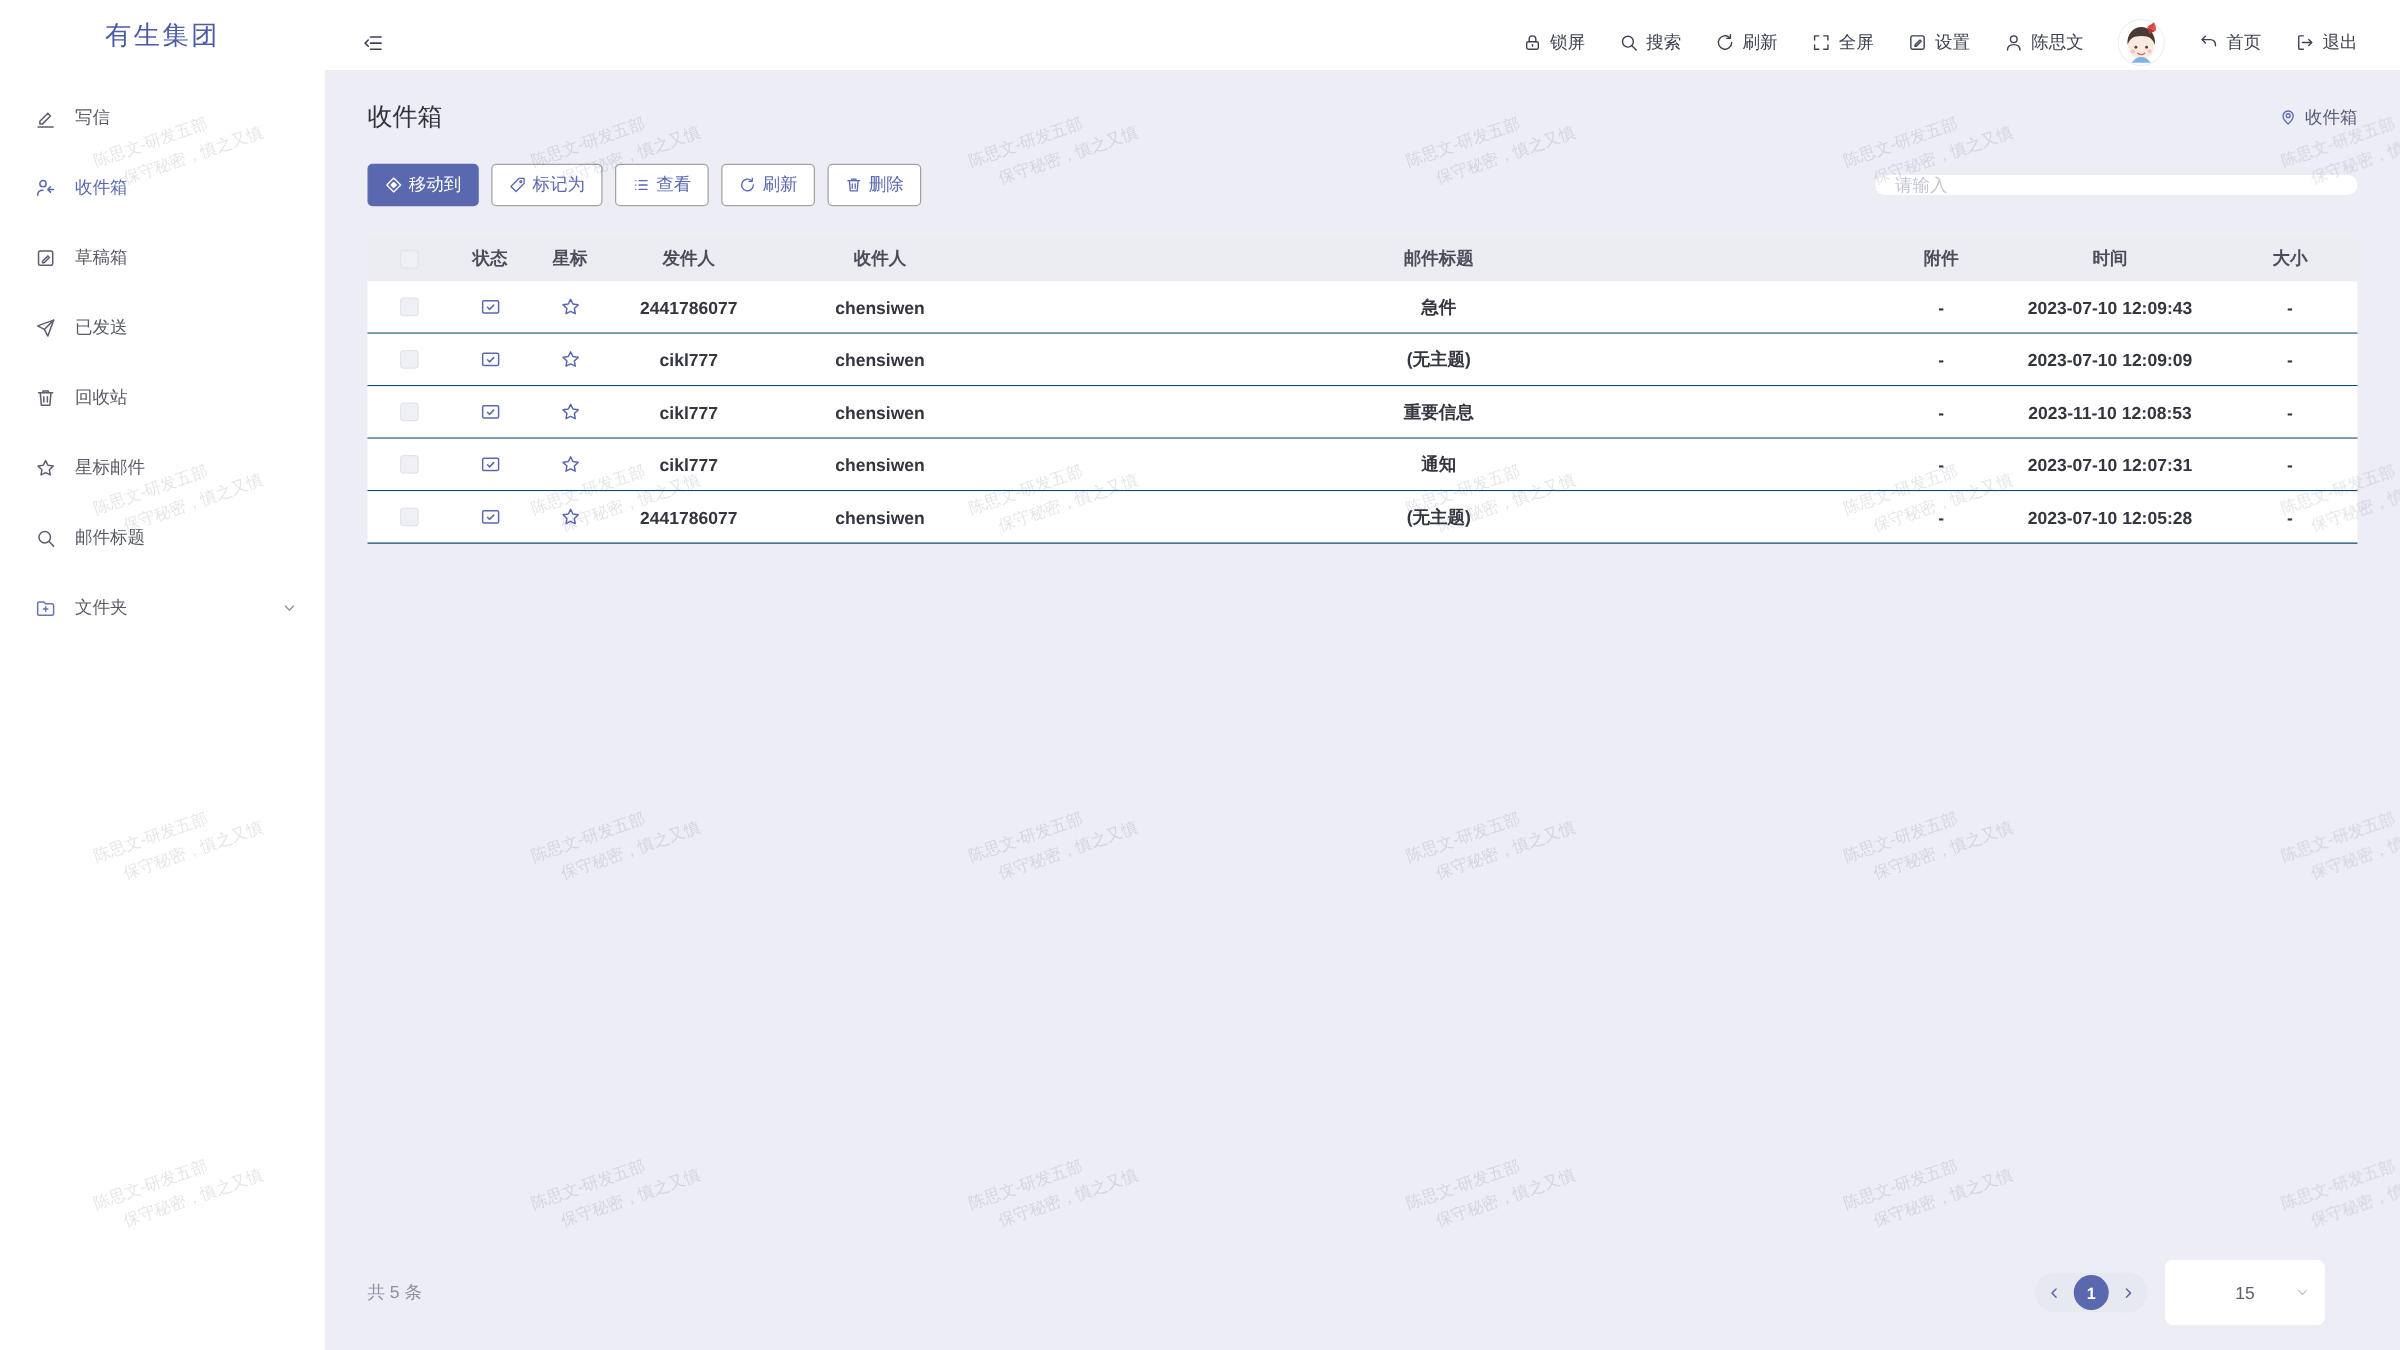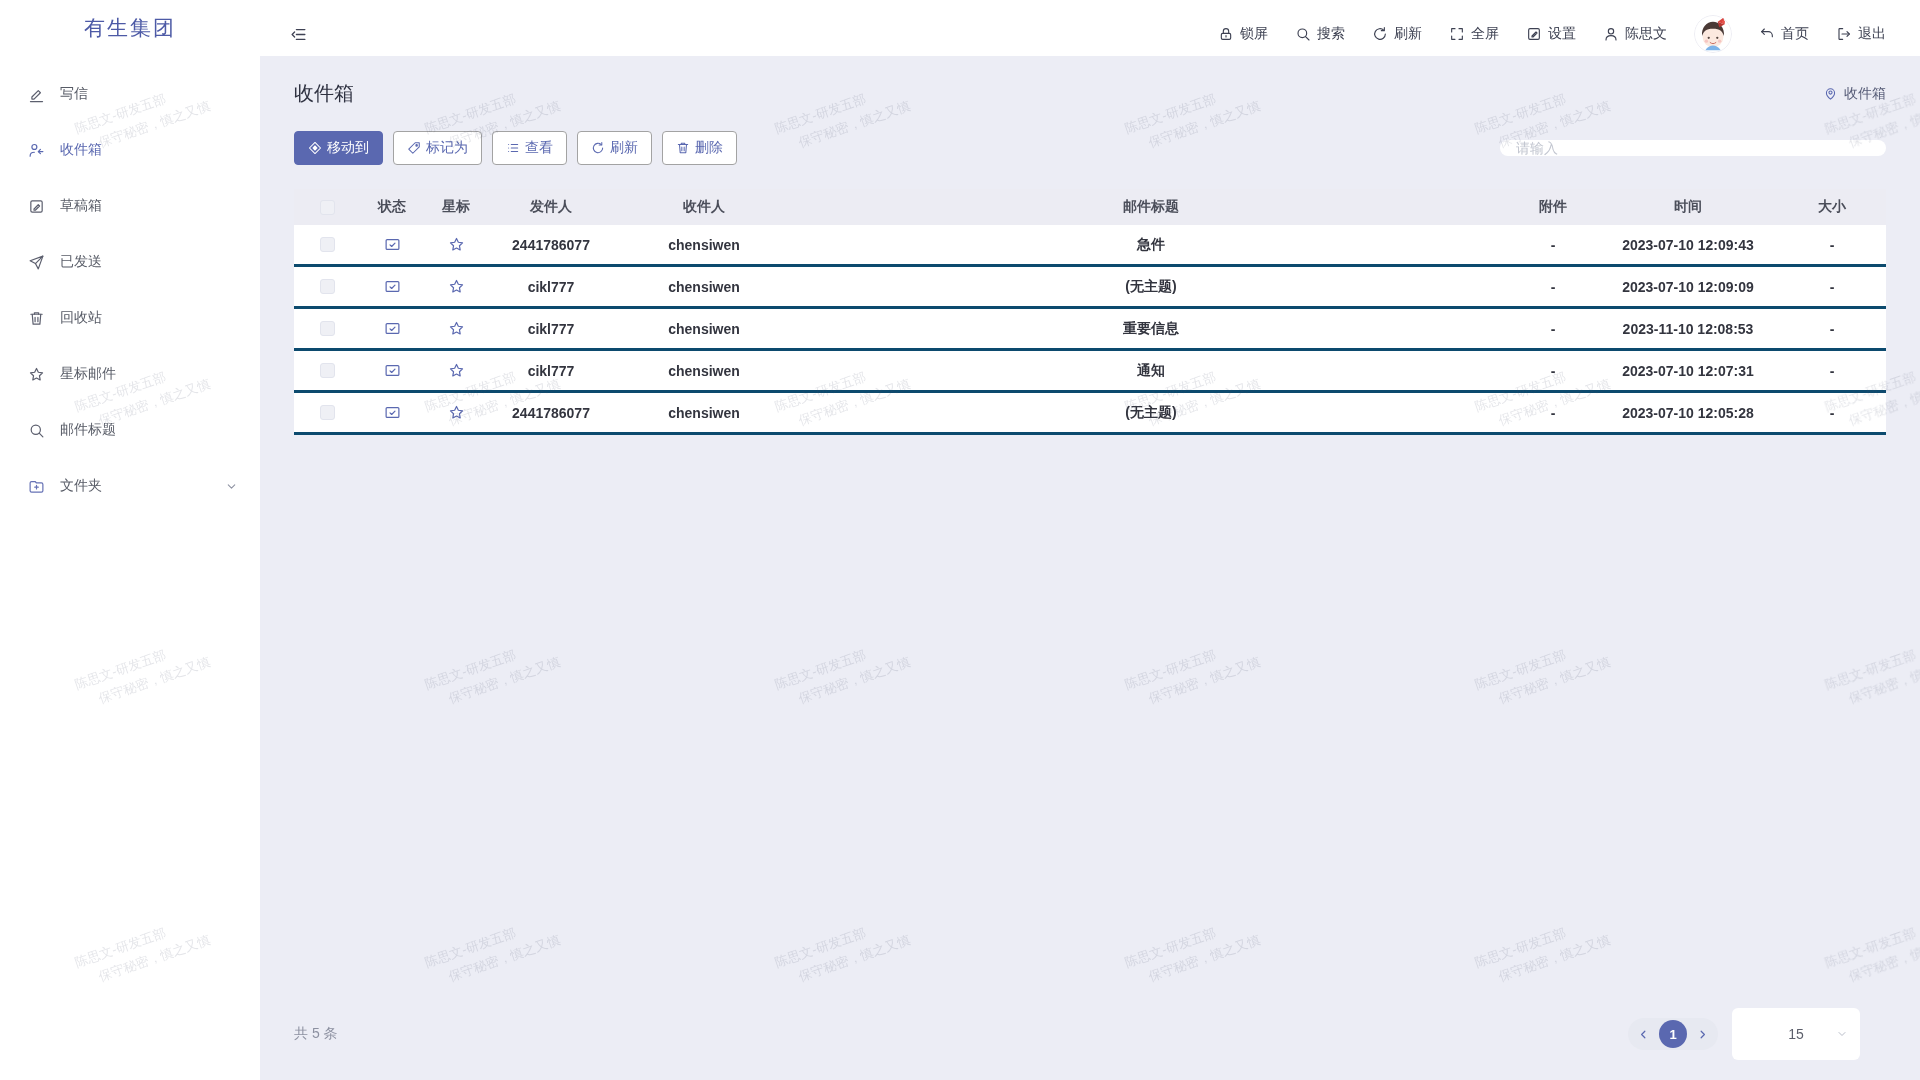--- a/index.html
+++ b/index.html
@@ -42,21 +42,21 @@
          color:#5a68b0; margin-right:10px; cursor:pointer; }
   .btn .ic { width:14px; height:14px; }
   .btn.primary { background:#5a68b0; border-color:#5a68b0; color:#fff; }
   .search-box { margin-left:auto; width:386px; height:16px; background:#fff; border-radius:17px;
                 display:flex; align-items:center; padding:0 16px; }
   .search-box input { border:none; outline:none; width:100%; font-size:14px; color:#333; background:transparent; }
   .search-box input::placeholder { color:#c2c6d0; }
 
   
   .mail-table { margin-top:24px; font-size:14px; }
-  .tr { display:flex; align-items:center; height:42px; background:#fff; border-bottom:3px solid #0c4a6e; }
+  .tr { display:flex; align-items:center; height:42px; background:#fff; border-bottom:1px solid #0c4a6e; }
   .tr.head { height:36px; background:#ececf3; border-bottom:none; color:#4b4e5a; font-weight:700; }
   .td { display:flex; align-items:center; justify-content:center; text-align:center; }
   .c-check { width:66px; } .c-status { width:64px; } .c-star { width:64px;text-align:center; }
   .c-sender { width:126px; } .c-recip { width:180px; } .c-subject { flex:1; }
   .c-attach { width:90px; } .c-time { width:180px; } .c-size { width:108px; }
   .bold { font-weight:700; color:#33353f; }
   .checkbox { width:15px; height:15px; border-radius:3px; background:#eff0f5; border:1px solid #e2e4ed; cursor:pointer; }
   .mail-ic, .star-ic { width:16px; height:16px; color:#5a68b0; cursor:pointer; }
 
   

